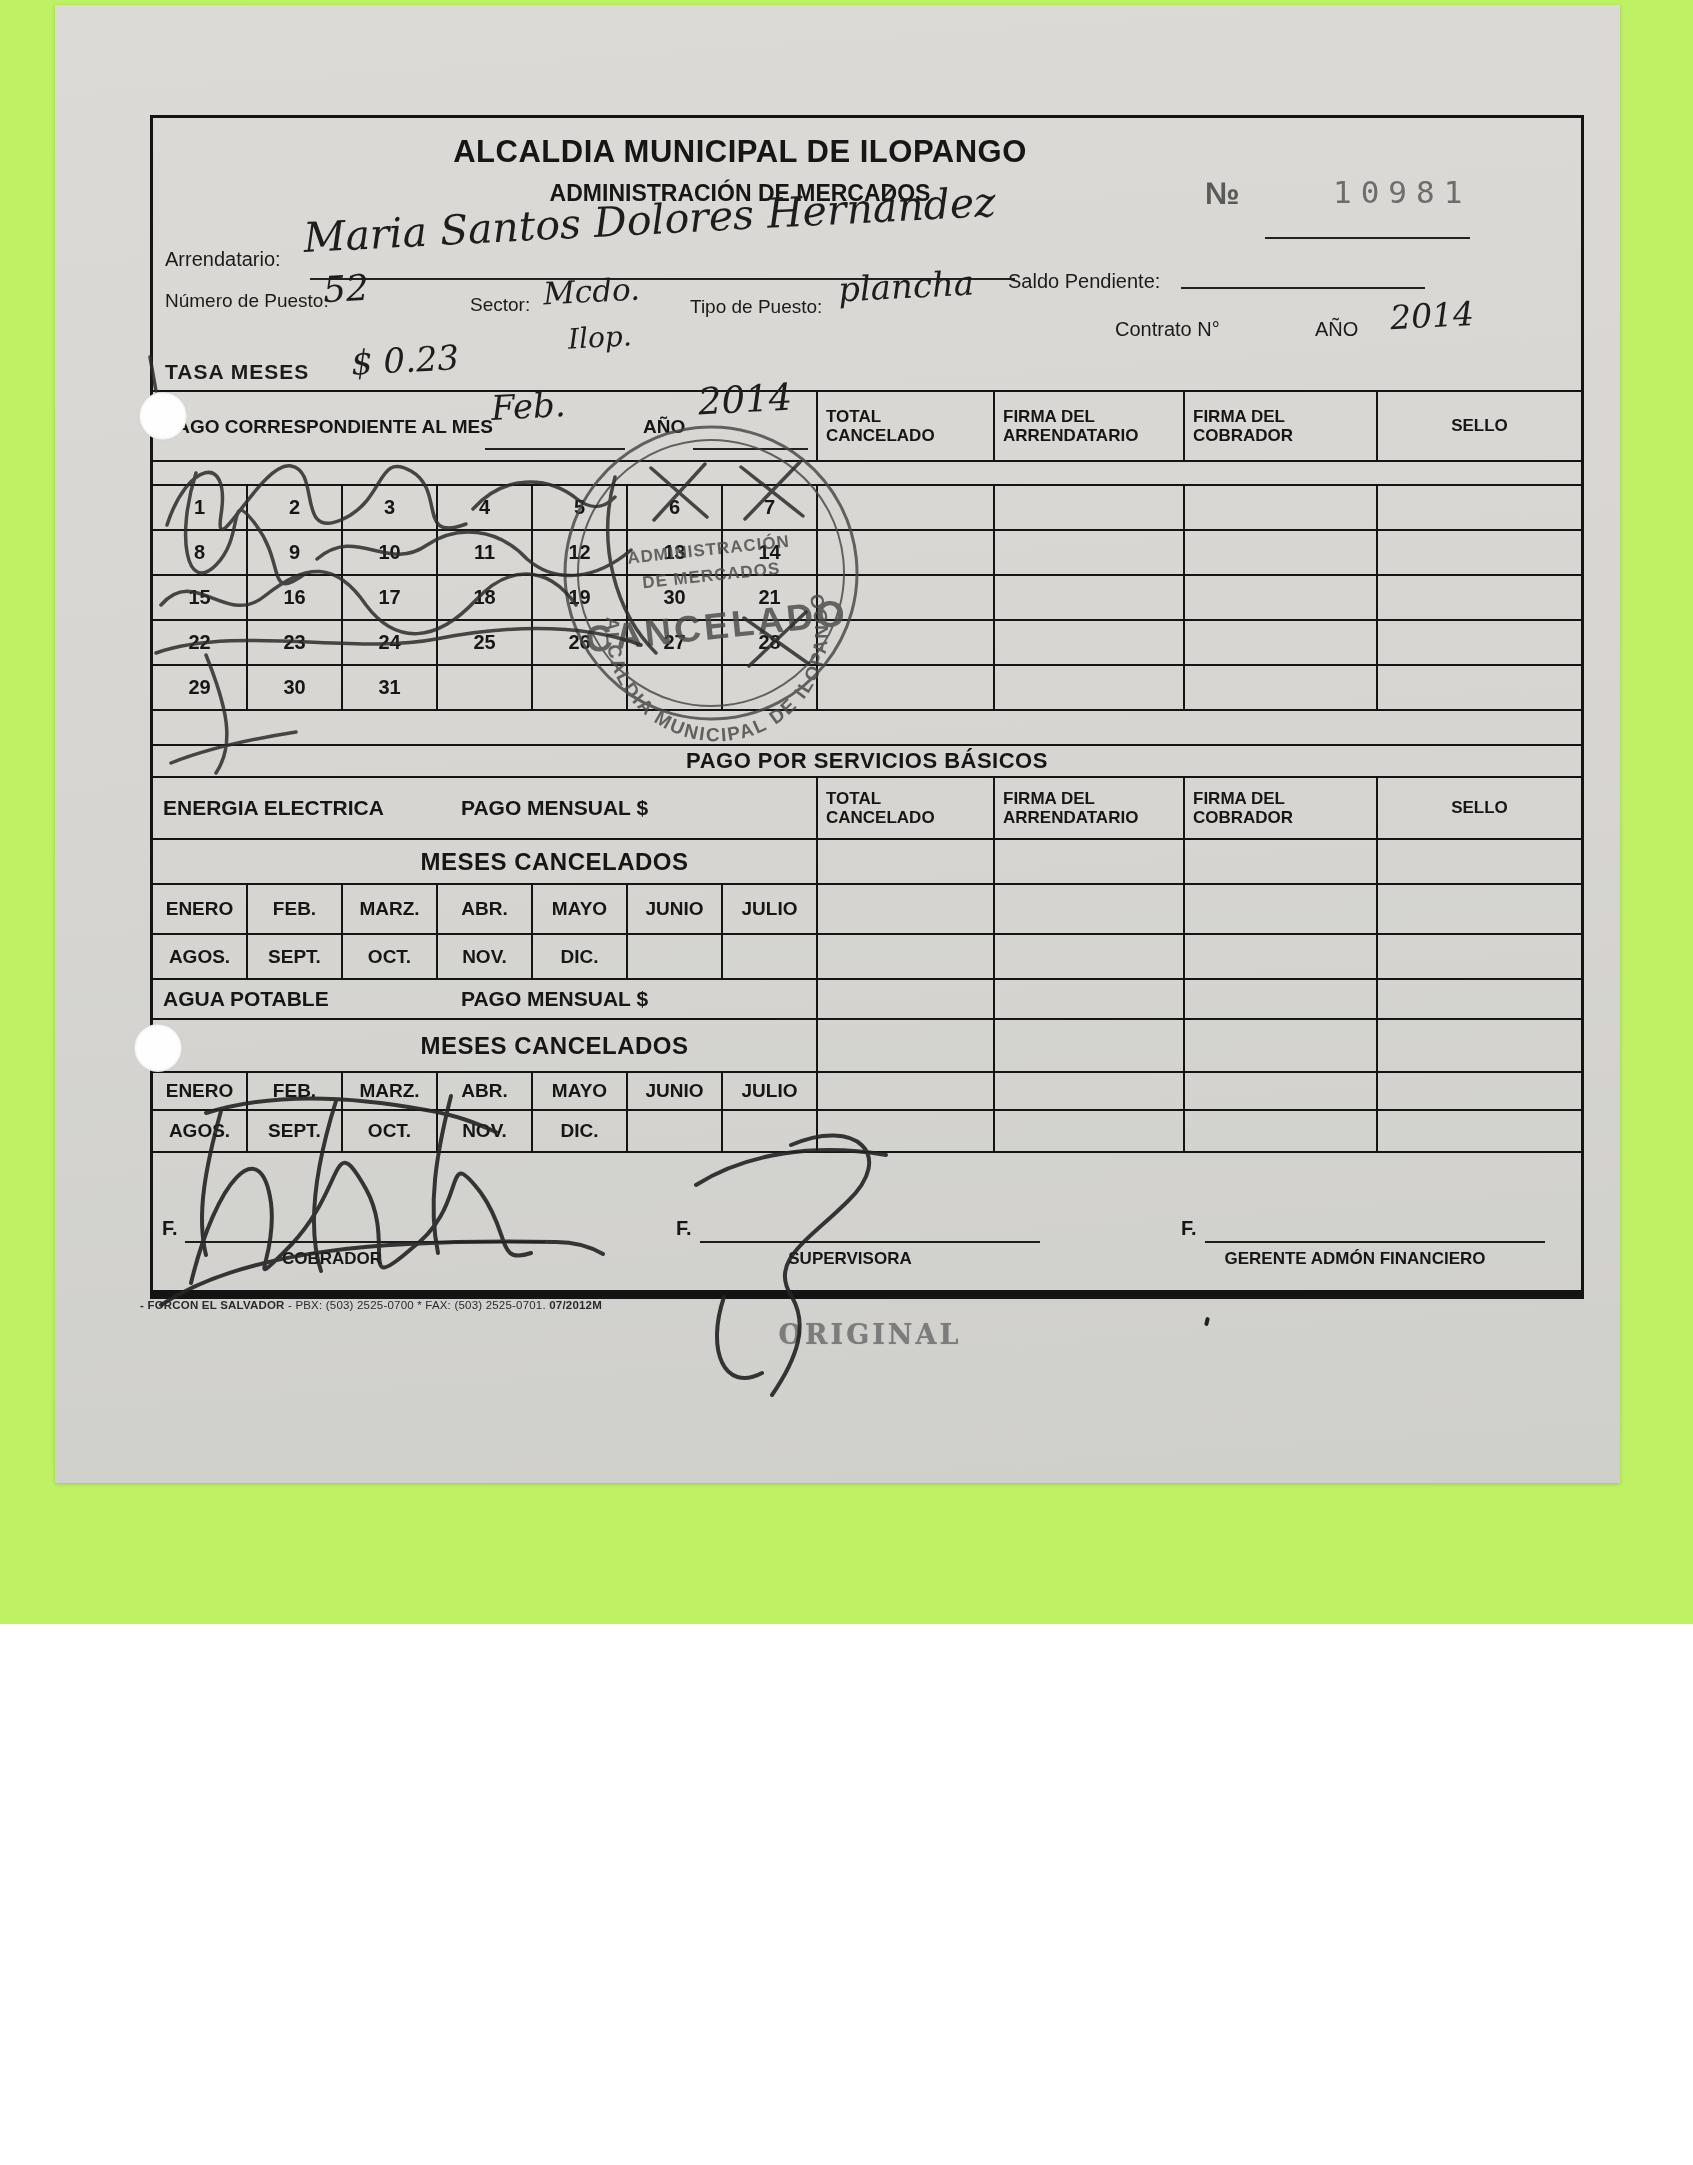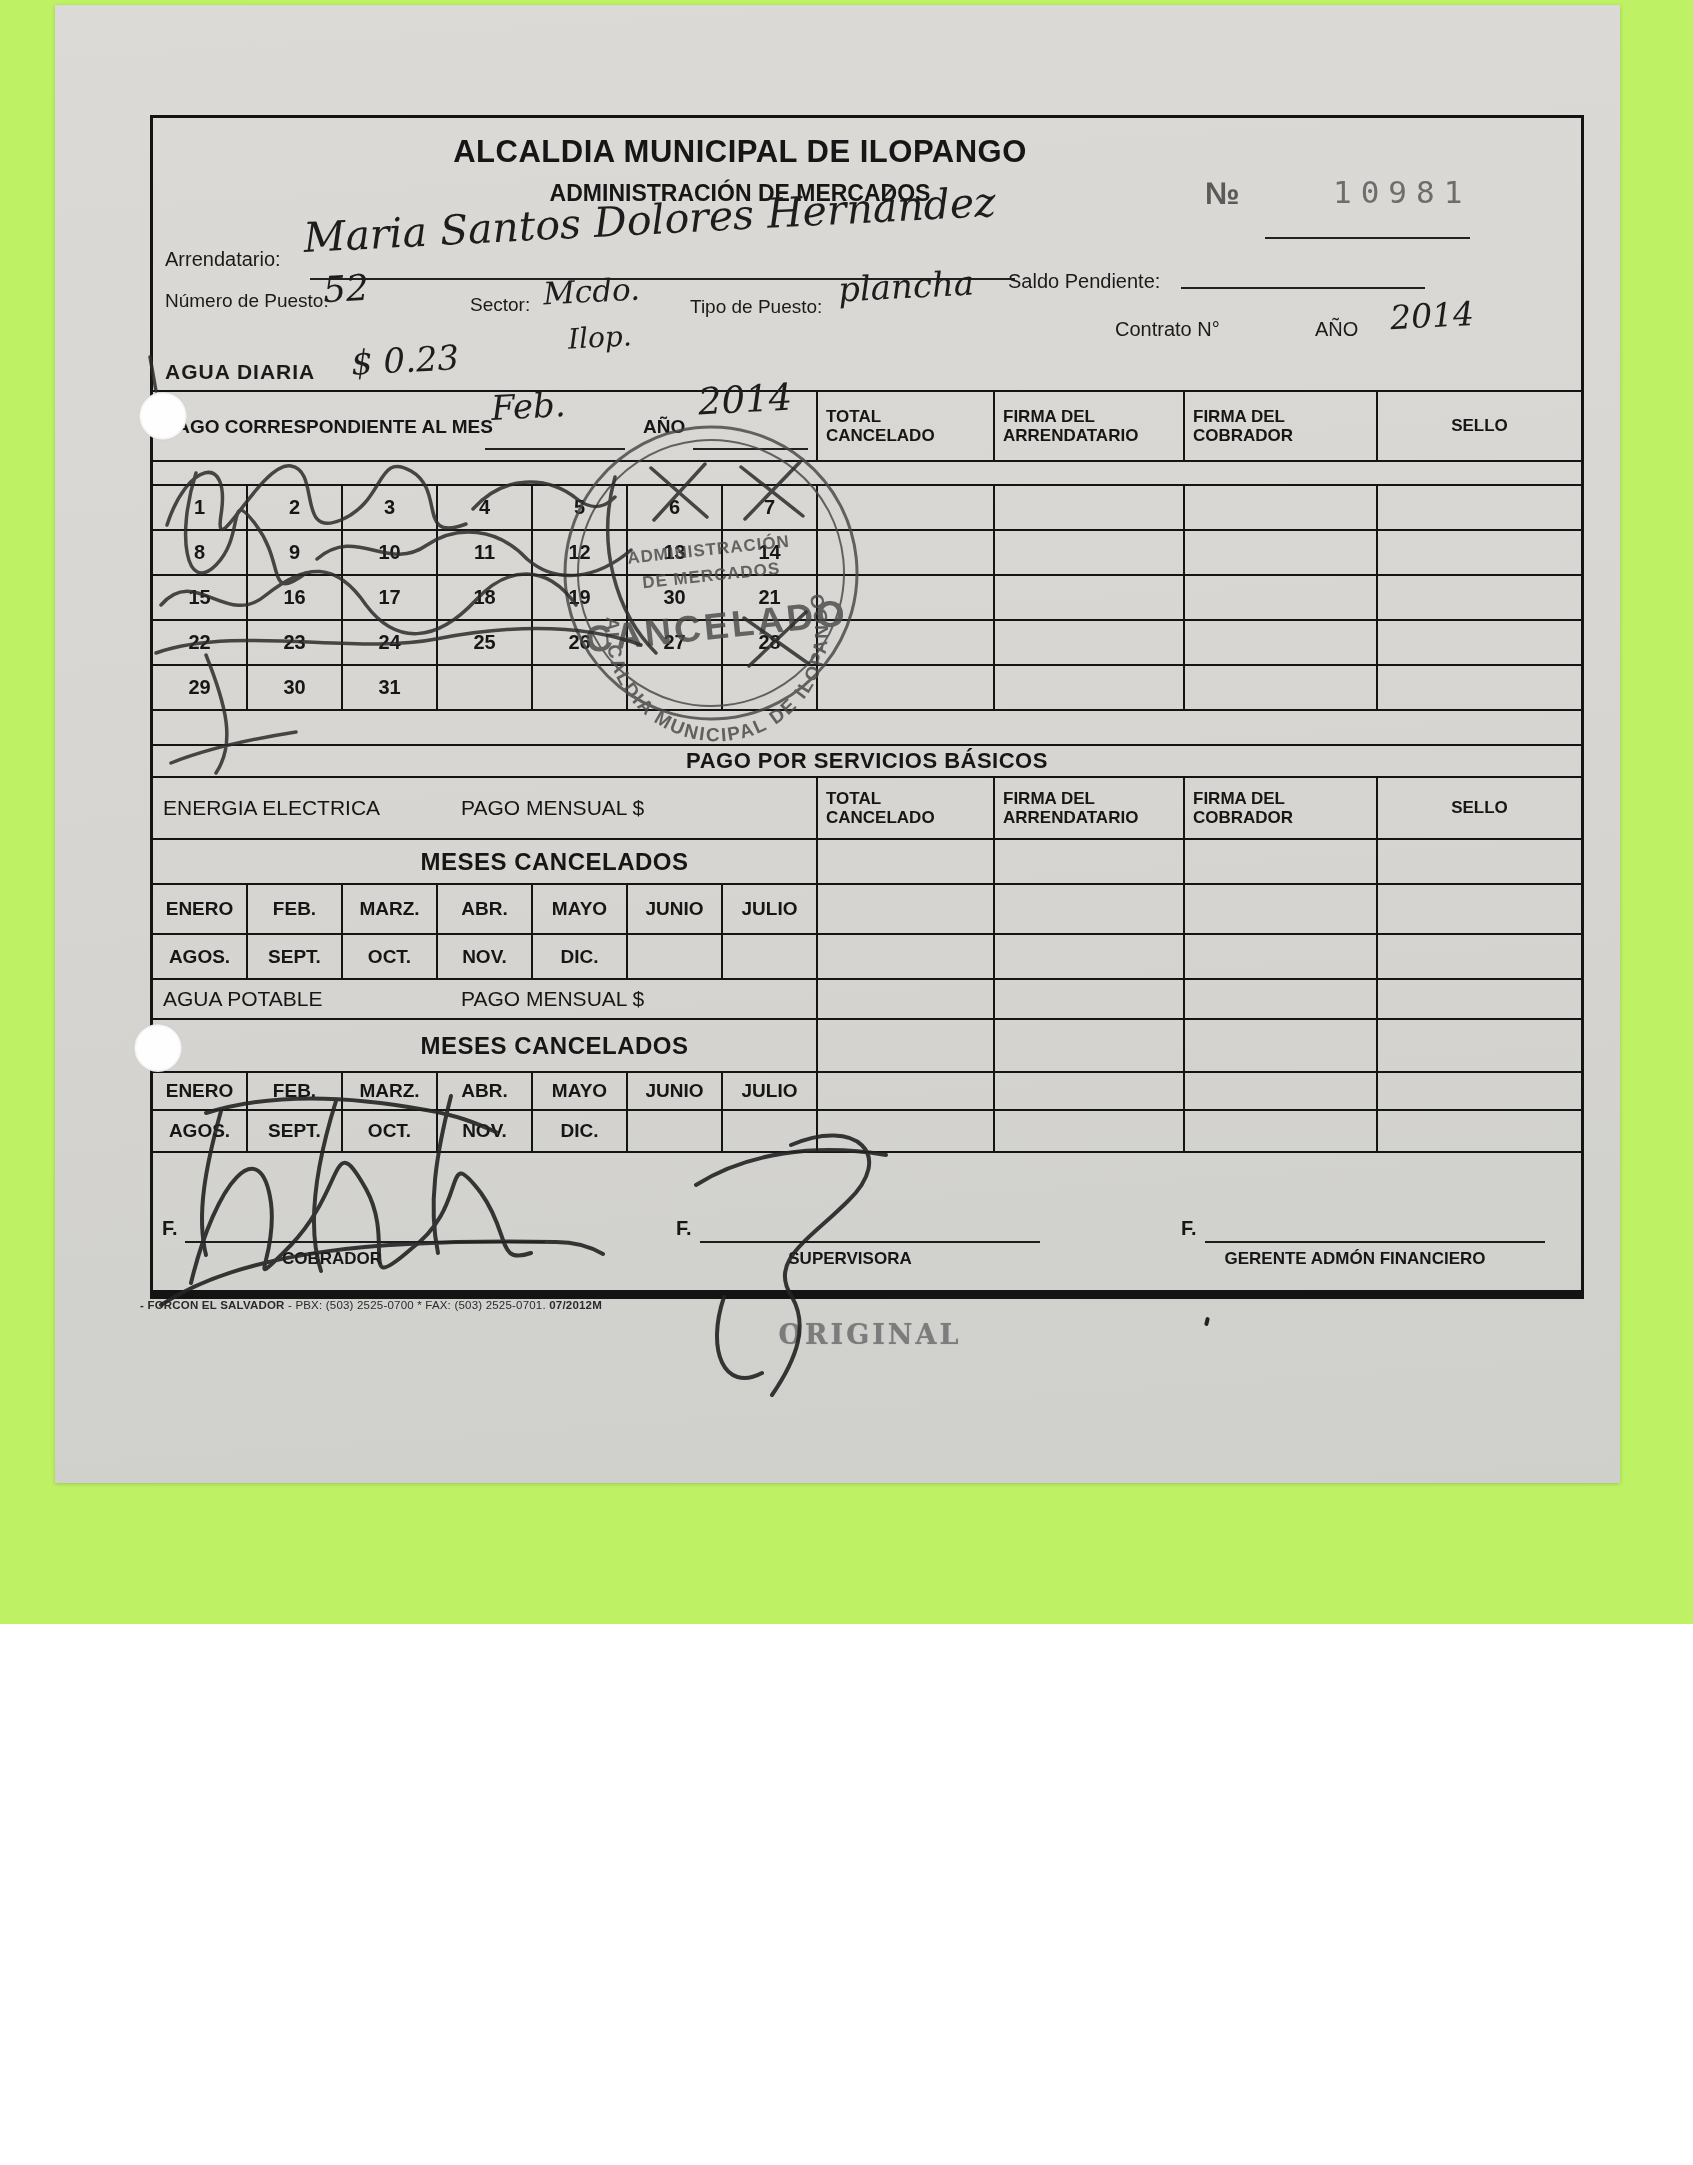--- a/index.html
+++ b/index.html
@@ -28,21 +28,21 @@
   .month-cell{font-size:19px;}
   .col-c1{width:177px;}.col-c2{width:190px;}.col-c3{width:193px;}.col-c4{width:203px;border-right:none;}
   .left-cell{width:665px;position:relative;}
   .h70{height:70px;}.h62{height:62px;}.h45{height:45px;}.h50{height:50px;}.h40{height:40px;}
   .h53{height:53px;}.h38{height:38px;}.h42{height:42px;}.h33{height:33px;}.h22{height:22px;}.h30{height:30px;}
   .merge-row{border-bottom:2px solid #141414;}
   .colhead{flex-direction:column;font-weight:bold;font-size:17px;line-height:1.12;text-align:left;padding:0 8px;}
   .sec-title{display:flex;align-items:center;justify-content:center;font-weight:bold;font-size:22px;letter-spacing:.5px;}
   .meses{display:flex;align-items:center;}
   .meses .mtxt{margin-left:140px;font-weight:bold;font-size:24px;letter-spacing:.5px;}
-  .inrow-lab{position:absolute;font-weight:normal;font-size:21px;top:50%;transform:translateY(-50%);}
+  .inrow-lab{position:absolute;font-weight:bold;font-size:21px;top:50%;transform:translateY(-50%);}
   
   .sig-area{position:absolute;left:0;top:1027px;width:1428px;height:145px;}
   .f-lab{position:absolute;font-weight:bold;font-size:20px;}
   .sig-line{position:absolute;height:2px;background:#1c1c1c;}
   .role-lab{position:absolute;font-weight:bold;font-size:17px;text-align:center;width:300px;}
   
   .printline{position:absolute;left:85px;top:1294px;font-size:11.5px;color:#2a2a2a;letter-spacing:.2px;}
   .printline b{font-weight:bold;}
   .original{position:absolute;left:715px;top:1314px;width:200px;text-align:center;
             font-family:"DejaVu Serif",serif;font-weight:bold;font-size:27px;color:#7c7c7c;
@@ -80,21 +80,21 @@
       <div class="hand" style="left:390px;top:155px;font-size:31px;">Mcdo.</div>
       <div class="hand" style="left:415px;top:203px;font-size:28px;">Ilop.</div>
 
       <div class="abs lab" style="left:537px;top:178px;font-size:19px;">Tipo de Puesto:</div>
       <div class="hand" style="left:685px;top:148px;font-size:34px;">plancha</div>
 
       <div class="abs lab" style="left:962px;top:200px;">Contrato N°</div>
       <div class="abs lab" style="left:1162px;top:200px;">AÑO</div>
       <div class="hand" style="left:1237px;top:178px;font-size:33px;">2014</div>
 
-      <div class="abs lab" style="left:12px;top:242px;font-size:21px;font-weight:600;letter-spacing:1px;">AGUA DIARIA</div>
+      <div class="abs lab" style="left:12px;top:242px;font-size:21px;font-weight:600;letter-spacing:1px;">TASA MESES</div>
       <div class="hand" style="left:198px;top:222px;font-size:34px;">$ 0.23</div>
 
       <div class="ptable">
         <div class="t-row h70">
           <div class="cell left-cell">
             <span class="abs" style="left:12px;top:24px;font-weight:bold;font-size:19px;">PAGO CORRESPONDIENTE AL MES</span>
             <span class="hand" style="left:338px;top:-6px;font-size:34px;">Feb.</span>
             <span class="uline" style="left:332px;top:56px;width:140px;"></span>
             <span class="abs" style="left:490px;top:24px;font-weight:bold;font-size:19px;">AÑO</span>
             <span class="hand" style="left:545px;top:-14px;font-size:37px;">2014</span>

